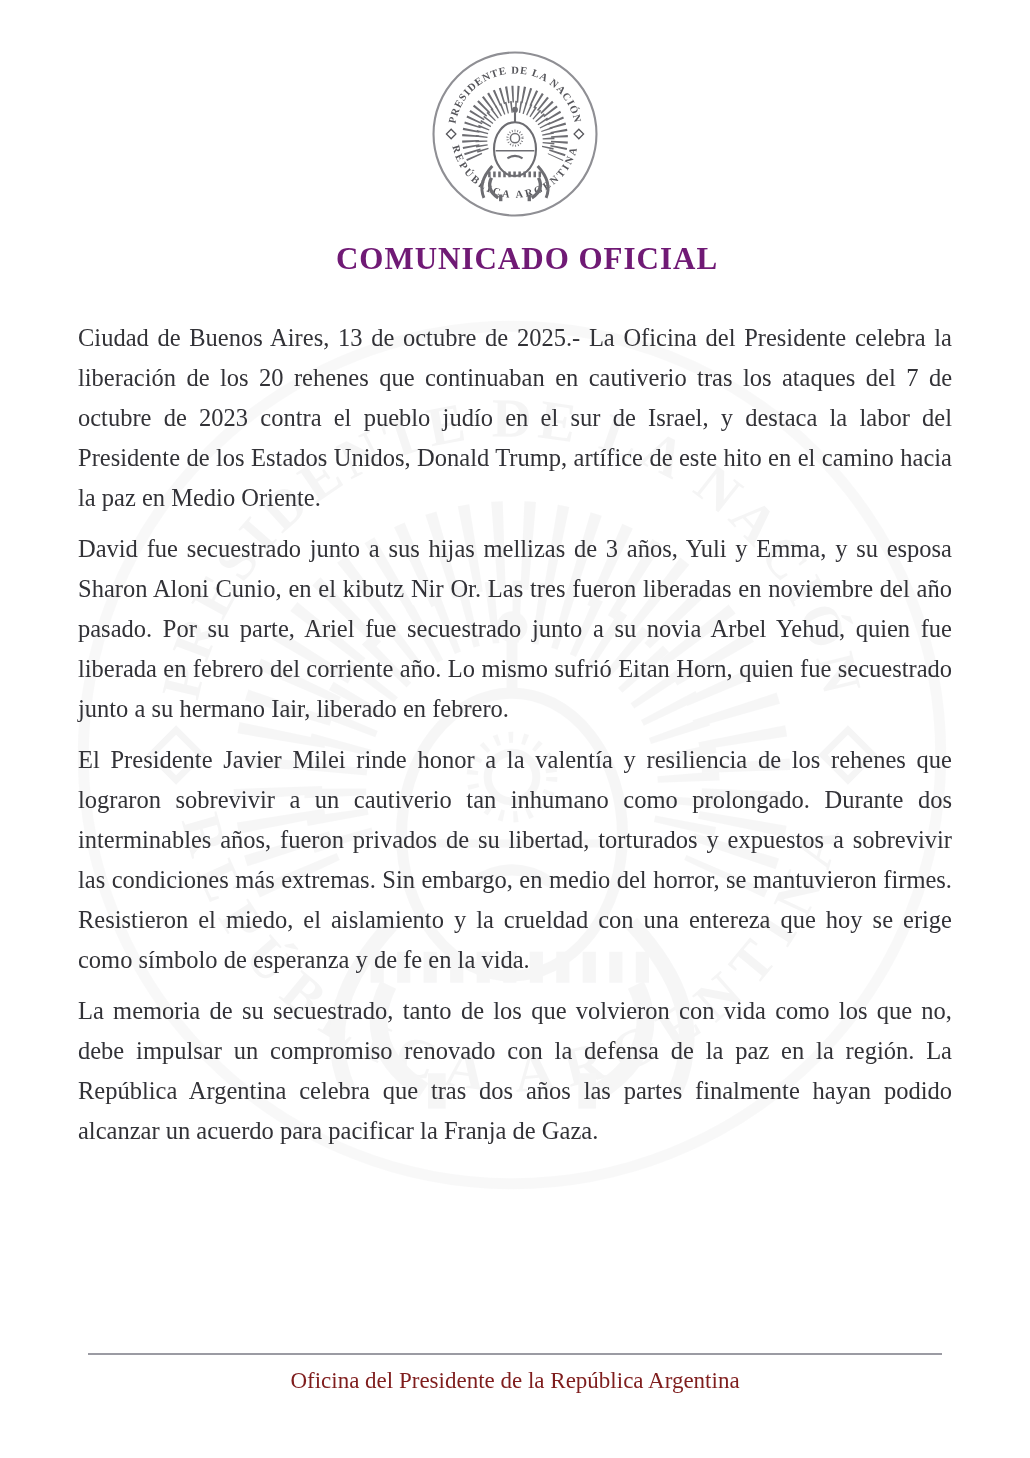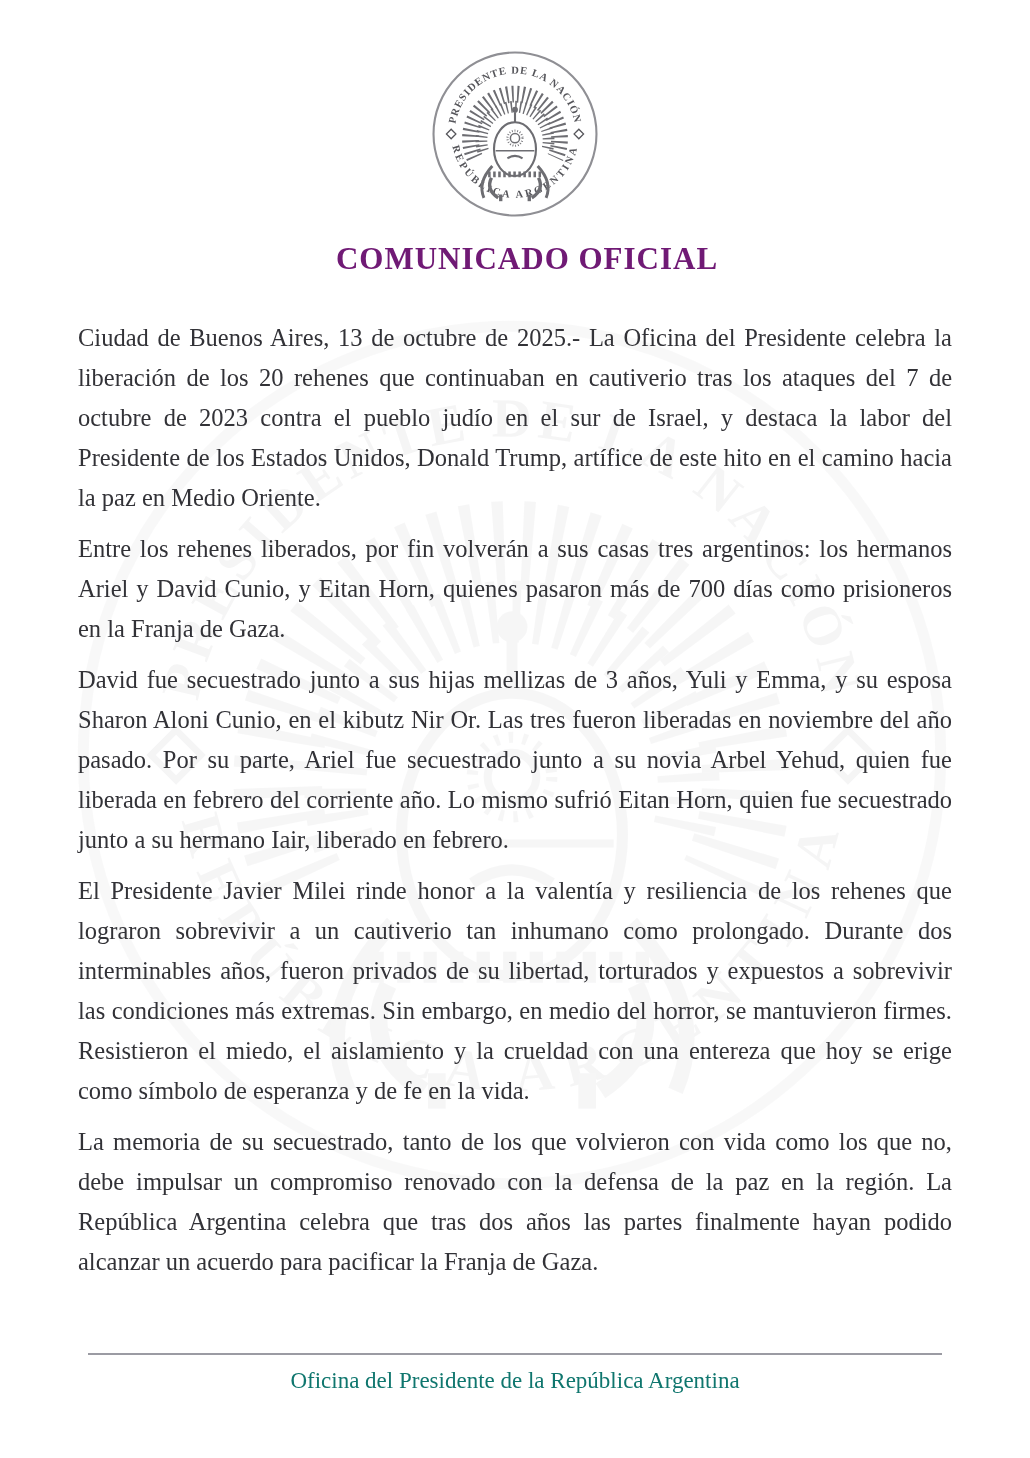--- a/index.html
+++ b/index.html
@@ -87,21 +87,21 @@
     width: 854px;
     border-top: 2px solid #9b9ba3;
   }
   .footer-text {
     position: absolute;
     top: 1368px;
     left: 0;
     width: 100%;
     text-align: center;
     font-size: 23px;
-    color: #0f766e;
+    color: #7f1d1d;
   }
   .ring-text {
     font-family: "Liberation Serif", "DejaVu Serif", serif;
     font-weight: bold;
     fill: #55555a;
   }
 </style>
 </head>
 <body>
 
@@ -159,21 +159,20 @@
     <div class="seal-wrap">
       <svg viewBox="0 0 200 200">
           <use href="#seal-group"></use>
         </svg>
     </div>
 
     <div class="doc-title">COMUNICADO OFICIAL</div>
 
     <div class="body-text">
       <p>Ciudad de Buenos Aires, 13 de octubre de 2025.- La Oficina del Presidente celebra la liberación de los 20 rehenes que continuaban en cautiverio tras los ataques del 7 de octubre de 2023 contra el pueblo judío en el sur de Israel, y destaca la labor del Presidente de los Estados Unidos, Donald Trump, artífice de este hito en el camino hacia la paz en Medio Oriente.</p>
-      <p>Entre los rehenes liberados, por fin volverán a sus casas tres argentinos: los hermanos Ariel y David Cunio, y Eitan Horn, quienes pasaron más de 700 días como prisioneros en la Franja de Gaza.</p>
       <p>David fue secuestrado junto a sus hijas mellizas de 3 años, Yuli y Emma, y su esposa Sharon Aloni Cunio, en el kibutz Nir Or. Las tres fueron liberadas en noviembre del año pasado. Por su parte, Ariel fue secuestrado junto a su novia Arbel Yehud, quien fue liberada en febrero del corriente año. Lo mismo sufrió Eitan Horn, quien fue secuestrado junto a su hermano Iair, liberado en febrero.</p>
       <p>El Presidente Javier Milei rinde honor a la valentía y resiliencia de los rehenes que lograron sobrevivir a un cautiverio tan inhumano como prolongado. Durante dos interminables años, fueron privados de su libertad, torturados y expuestos a sobrevivir las condiciones más extremas. Sin embargo, en medio del horror, se mantuvieron firmes. Resistieron el miedo, el aislamiento y la crueldad con una entereza que hoy se erige como símbolo de esperanza y de fe en la vida.</p>
       <p>La memoria de su secuestrado, tanto de los que volvieron con vida como los que no, debe impulsar un compromiso renovado con la defensa de la paz en la región. La República Argentina celebra que tras dos años las partes finalmente hayan podido alcanzar un acuerdo para pacificar la Franja de Gaza.</p>
     </div>
 
     <div class="footer-rule"></div>
     <div class="footer-text">Oficina del Presidente de la República Argentina</div>
 
   </div>
 

